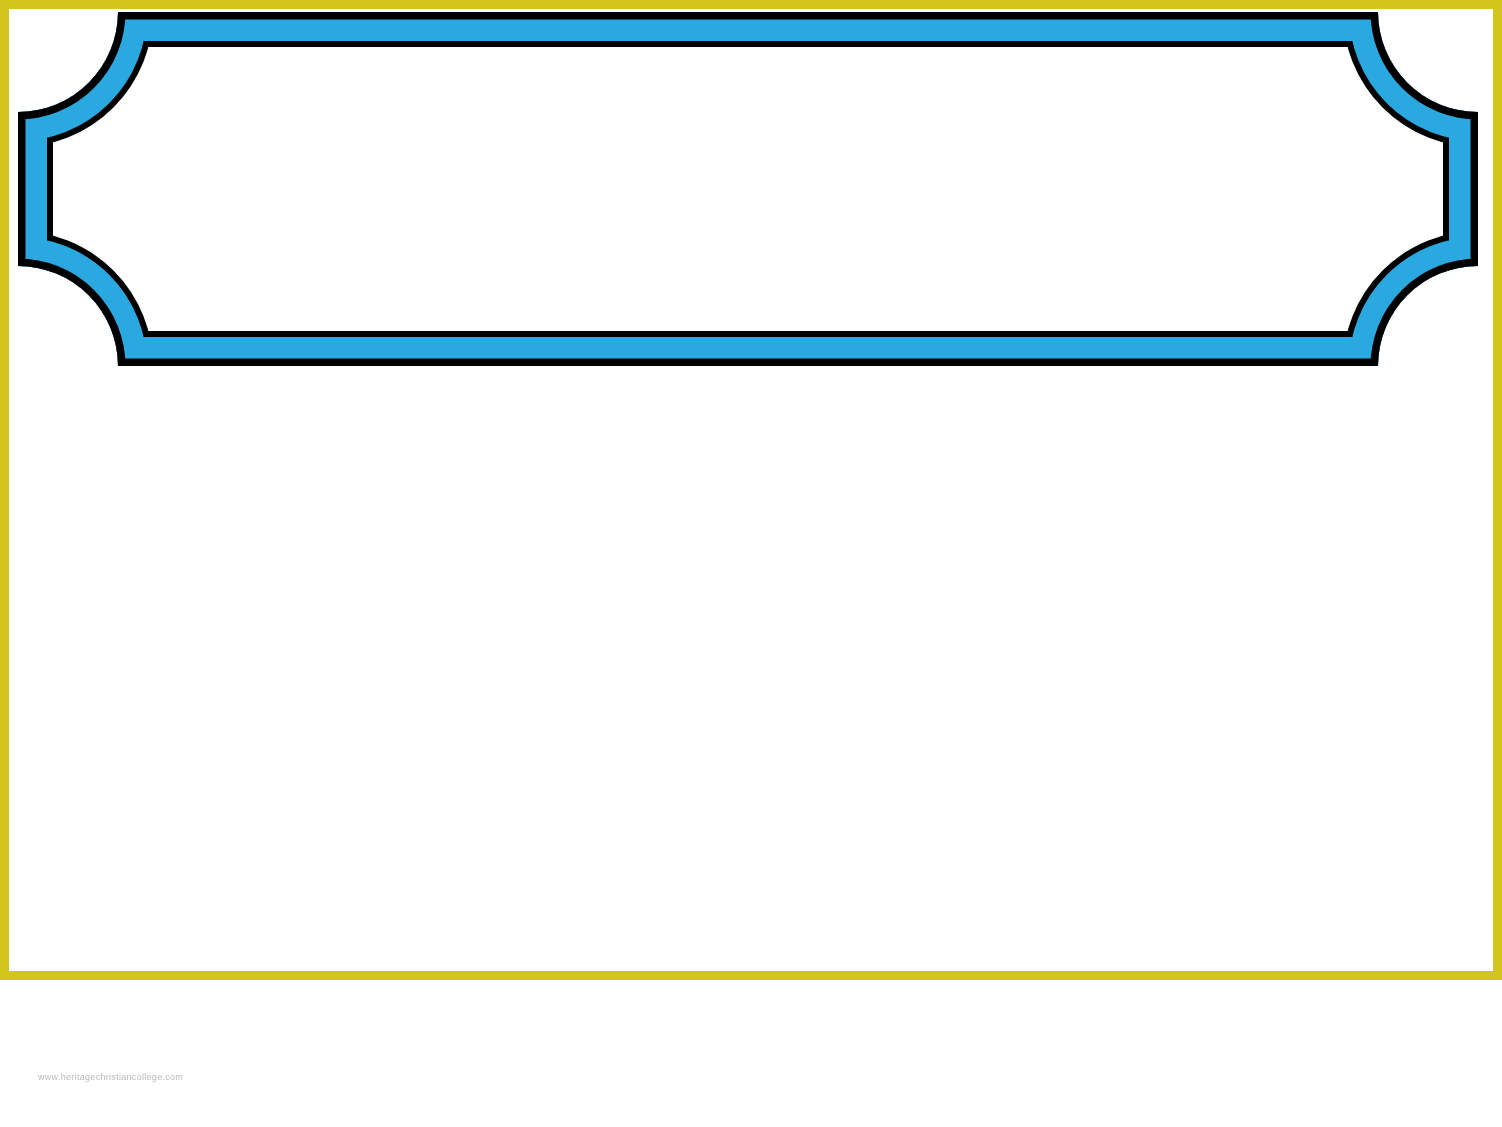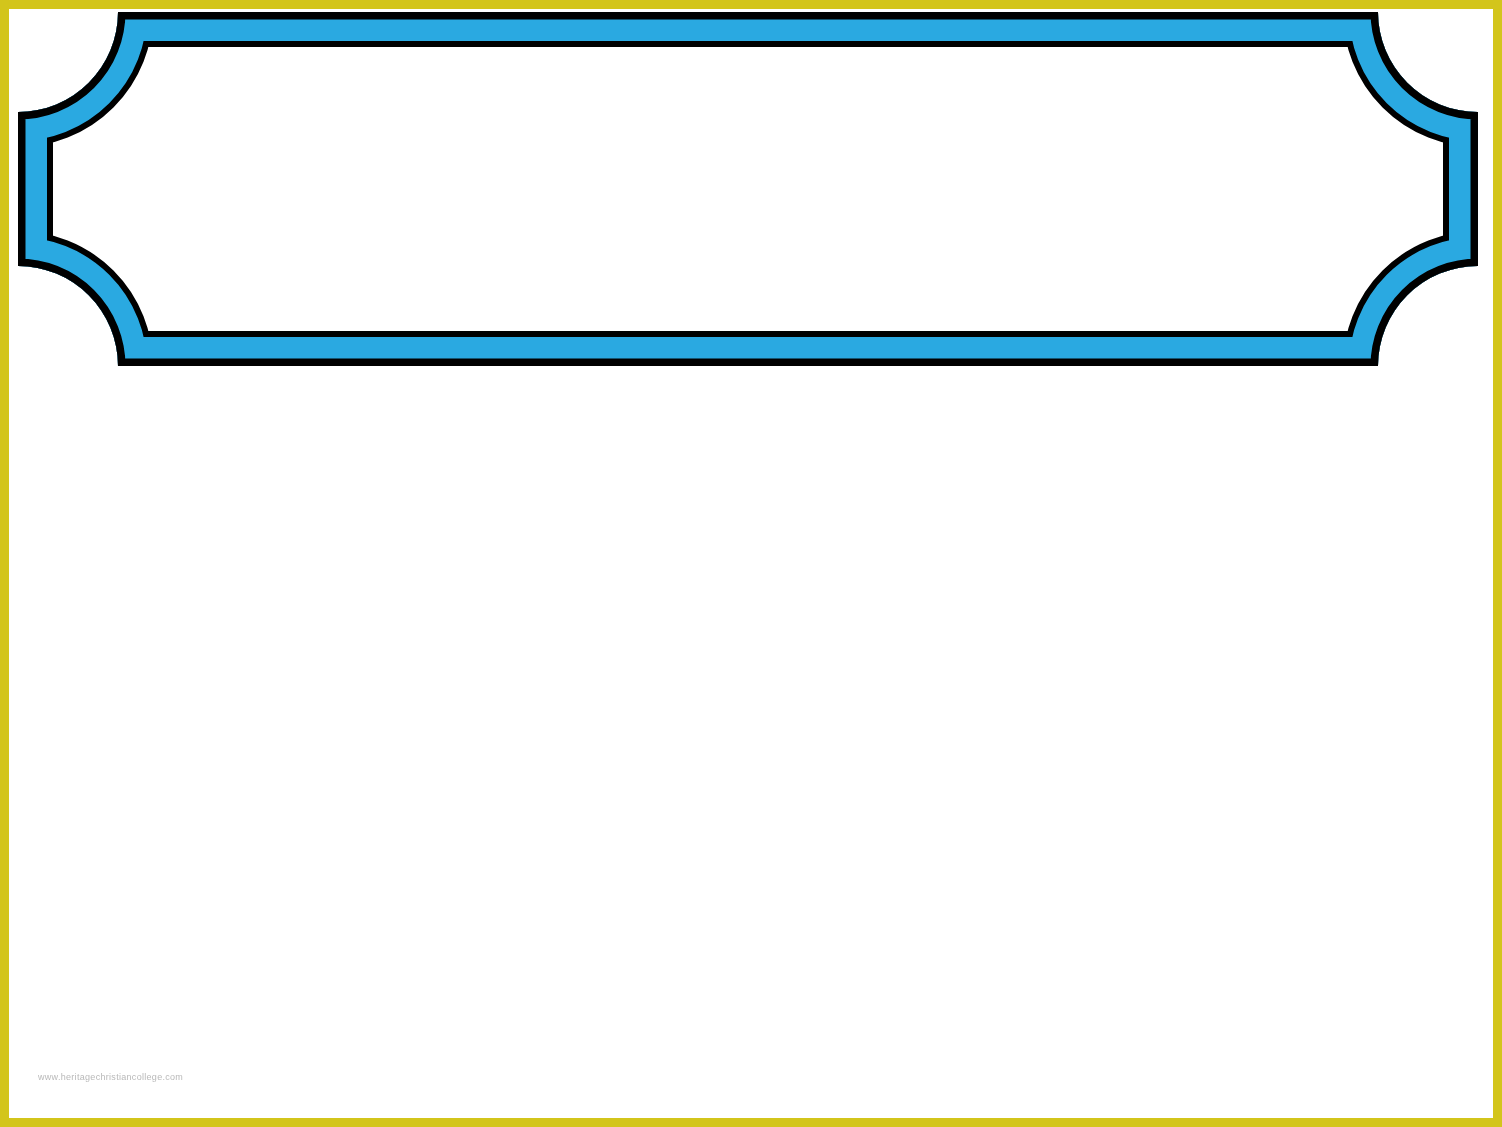--- a/index.html
+++ b/index.html
@@ -14,21 +14,21 @@
     padding:0;
     width:1502px;
     height:1127px;
     background:var(--paper);
     font-family:"Liberation Sans", sans-serif;
     overflow:hidden;
   }
   .stage{
     position:relative;
     width:1502px;
-    height:1127px;
+    height:980px;
     background:var(--paper);
     box-sizing:border-box;
   }
   
   .page-frame{
     position:absolute;
     inset:0;
     border:9px solid var(--frame-yellow);
     pointer-events:none;
     box-sizing:border-box;

